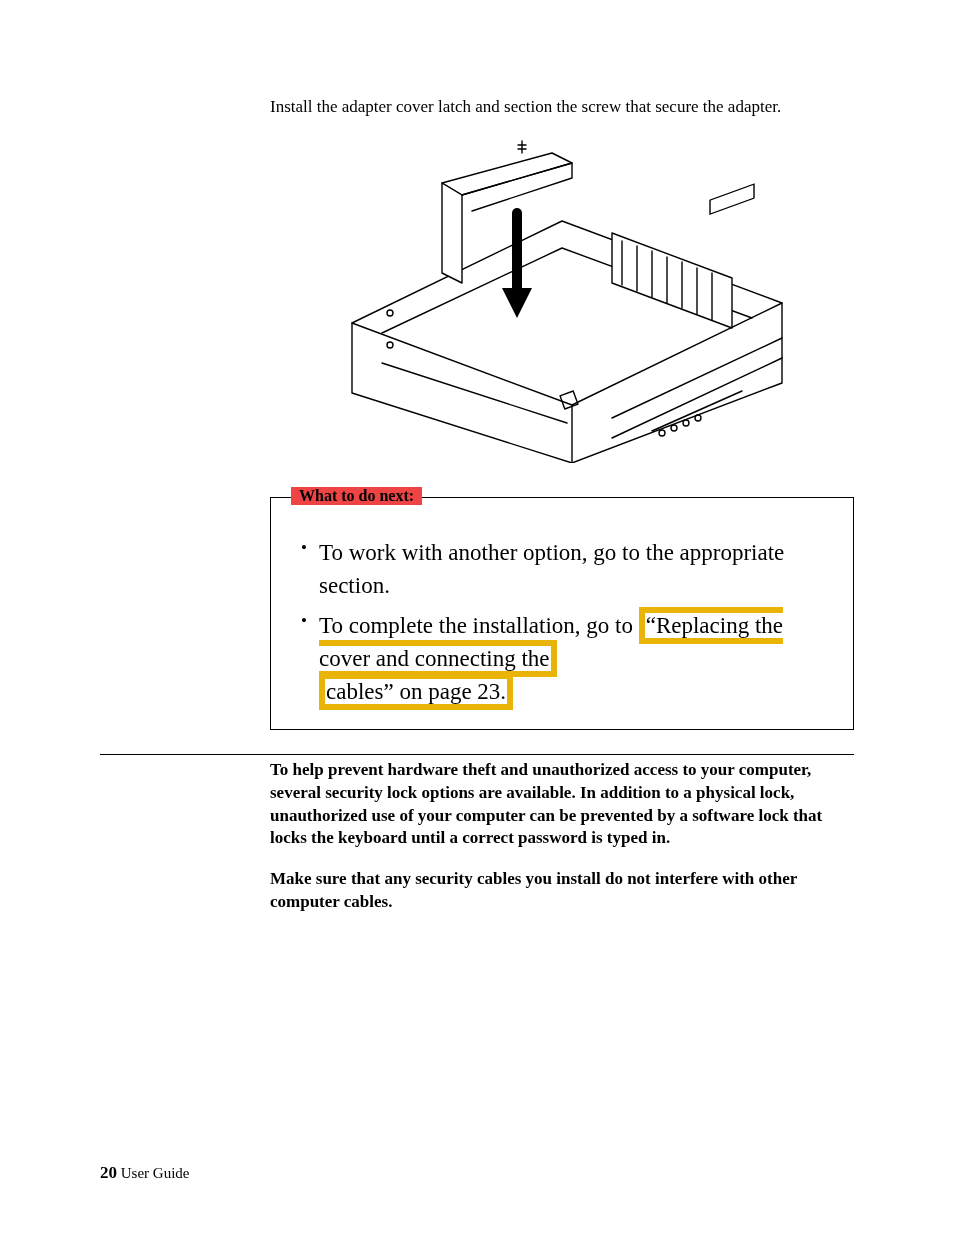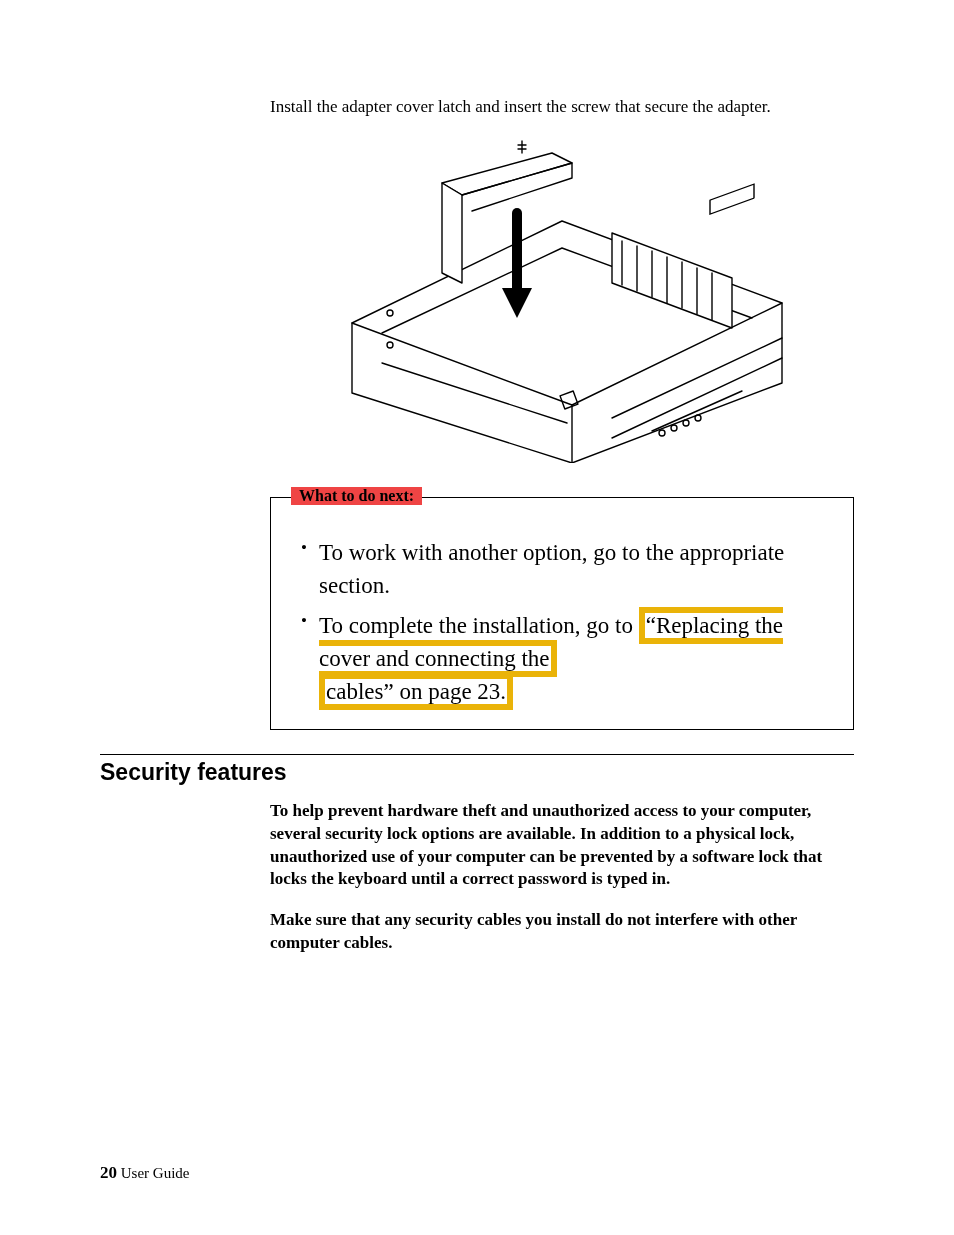--- a/index.html
+++ b/index.html
@@ -105,21 +105,21 @@
     font-size: 17px;
   }
 </style>
 </head>
 <body>
 
 <div class="page">
 
   <div class="content-indent">
 
-    <p class="intro">Install the adapter cover latch and insert the screw that secure the adapter.</p>
+    <p class="intro">Install the adapter cover latch and section the screw that secure the adapter.</p>
 
     <div class="figure-wrap">
       
       <svg width="500" height="330" viewBox="0 0 500 330">
         <g stroke="#000" stroke-width="1.4" fill="none" stroke-linejoin="round" stroke-linecap="round">
 
           <polygon points="40,190 250,88 470,170 470,250 260,330 40,260" fill="#fff"></polygon>
           <polyline points="40,190 260,272 470,170"></polyline>
           <polyline points="260,272 260,330"></polyline>
 
@@ -175,21 +175,20 @@
         <li>
           <span>To complete the installation, go to </span><span class="link-outline">“Replacing the cover and connecting the</span><br>
           <span class="link-outline">cables” on page 23.</span>
         </li>
       </ul>
     </div>
 
   </div>
 
   <hr class="section-rule">
-  <h2 class="section-heading">Security features</h2>
 
   <div class="content-indent">
     <p class="body-para">To help prevent hardware theft and unauthorized access to your computer, several security lock options are available. In addition to a physical lock, unauthorized use of your computer can be prevented by a software lock that locks the keyboard until a correct password is typed in.</p>
     <p class="body-para">Make sure that any security cables you install do not interfere with other computer cables.</p>
   </div>
 
   <div class="footer">
     <span class="pg">20</span>
     <span>User Guide</span>
   </div>

